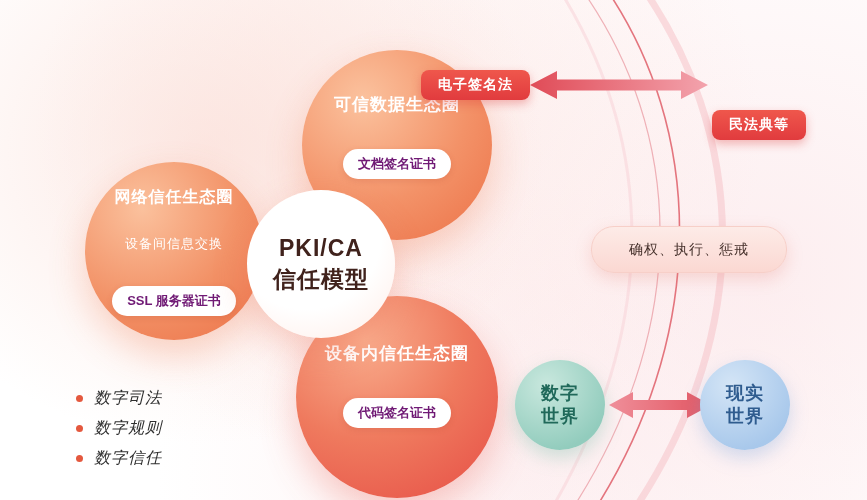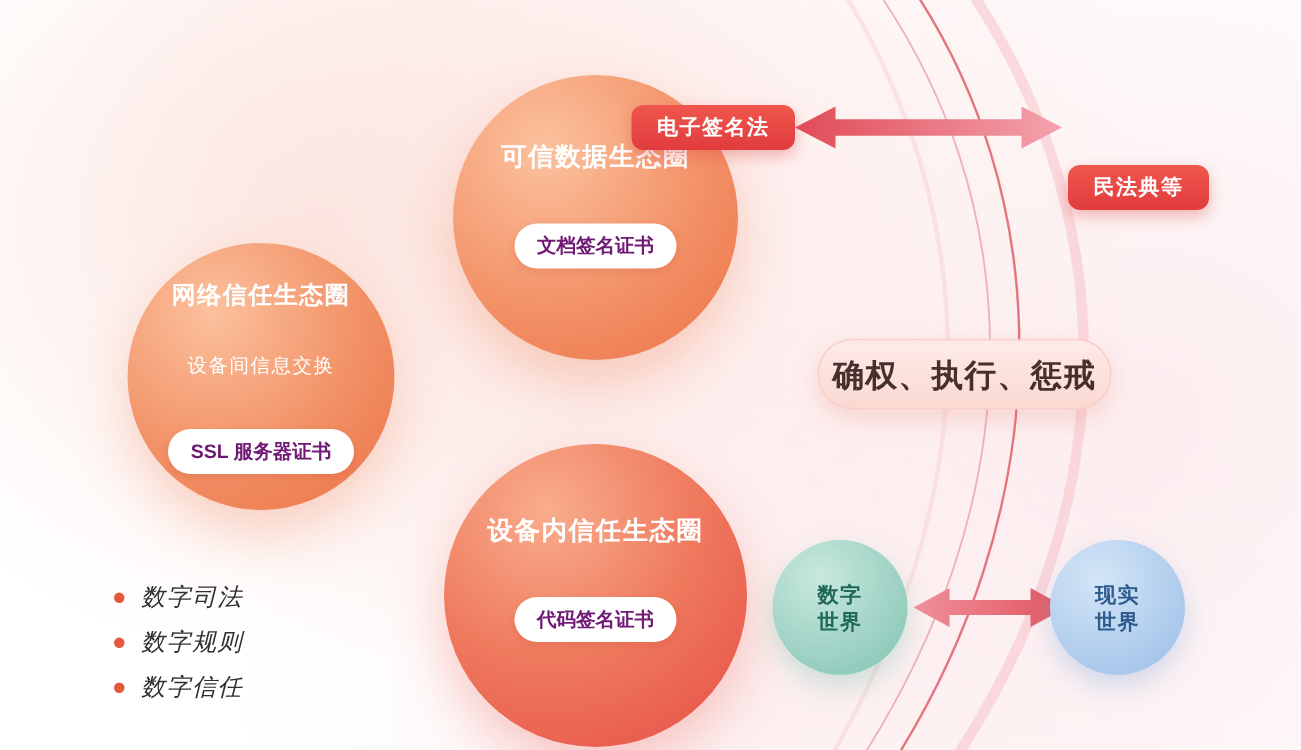--- a/index.html
+++ b/index.html
@@ -45,29 +45,29 @@
     padding:0 17px;border-radius:8px;color:#ffffff;font-weight:bold;font-size:14px;letter-spacing:1px;
     background:linear-gradient(180deg,#ef574c,#e13b3e);
     box-shadow:0 4px 10px rgba(220,60,60,.35);z-index:3;white-space:nowrap;}
   .pill-esign{left:421px;top:70px;}
   .pill-civil{left:712px;top:70px;margin-top:40px;}
 
   .arrow{position:absolute;z-index:3;}
   .arrow-top{left:530px;top:68px;}
   .arrow-bottom{left:609px;top:388px;}
 
-  .process-pill{position:absolute;left:545px;top:226px;width:194px;height:45px;border-radius:23px;
+  .process-pill{position:absolute;left:591px;top:226px;width:194px;height:45px;border-radius:23px;
     background:linear-gradient(180deg,#fdebe7 0%,#fbd8d2 100%);
     border:1px solid #f7cfc8;box-shadow:0 6px 16px rgba(230,130,120,.25);
     display:flex;align-items:center;justify-content:center;
-    font-size:21px;font-weight:bold;color:#45302b;letter-spacing:1px;z-index:3;white-space:nowrap;}
+    font-size:14px;font-weight:normal;color:#45302b;letter-spacing:1px;z-index:3;white-space:nowrap;}
 
   .world{position:absolute;width:90px;height:90px;border-radius:50%;z-index:3;
     display:flex;align-items:center;justify-content:center;text-align:center;
-    font-weight:bold;font-size:14px;line-height:1.3;white-space:pre-line;letter-spacing:1px;}
+    font-weight:bold;font-size:18px;line-height:1.3;white-space:pre-line;letter-spacing:1px;}
   .world-digital{left:515px;top:360px;color:#20695a;
     background:radial-gradient(circle at 35% 28%, #c9e8de, #92ccbd 75%);
     box-shadow:0 8px 18px rgba(120,190,170,.35);}
   .world-real{left:700px;top:360px;color:#2f5c8f;
     background:radial-gradient(circle at 35% 28%, #d4e5f6, #a8c8eb 75%);
     box-shadow:0 8px 18px rgba(130,170,220,.35);}
 
   .bullet-list{position:absolute;left:76px;top:383px;z-index:3;}
   .bullet-item{display:flex;align-items:center;height:30px;font-style:italic;}
   .bullet-dot{width:7px;height:7px;border-radius:50%;background:#e4583e;margin-right:11px;flex:none;}
@@ -100,20 +100,24 @@
     </div>
   </div>
 
   <div class="eco eco-device">
     <div class="inner">
       <div class="eco-title">设备内信任生态圈</div>
       <div class="badge">代码签名证书</div>
     </div>
   </div>
 
+  <div class="center-circle">
+    <div class="center-label">PKI/CA
+信任模型</div>
+  </div>
 
   <div class="law-pill pill-esign">电子签名法</div>
 
   <svg class="arrow arrow-top" width="178" height="34" viewBox="0 0 178 34">
     <defs>
       <linearGradient id="gradArrowTop" x1="0" y1="0" x2="1" y2="0">
         <stop offset="0" stop-color="#e04b57"></stop>
         <stop offset="1" stop-color="#f3a3ad"></stop>
       </linearGradient>
     </defs>

